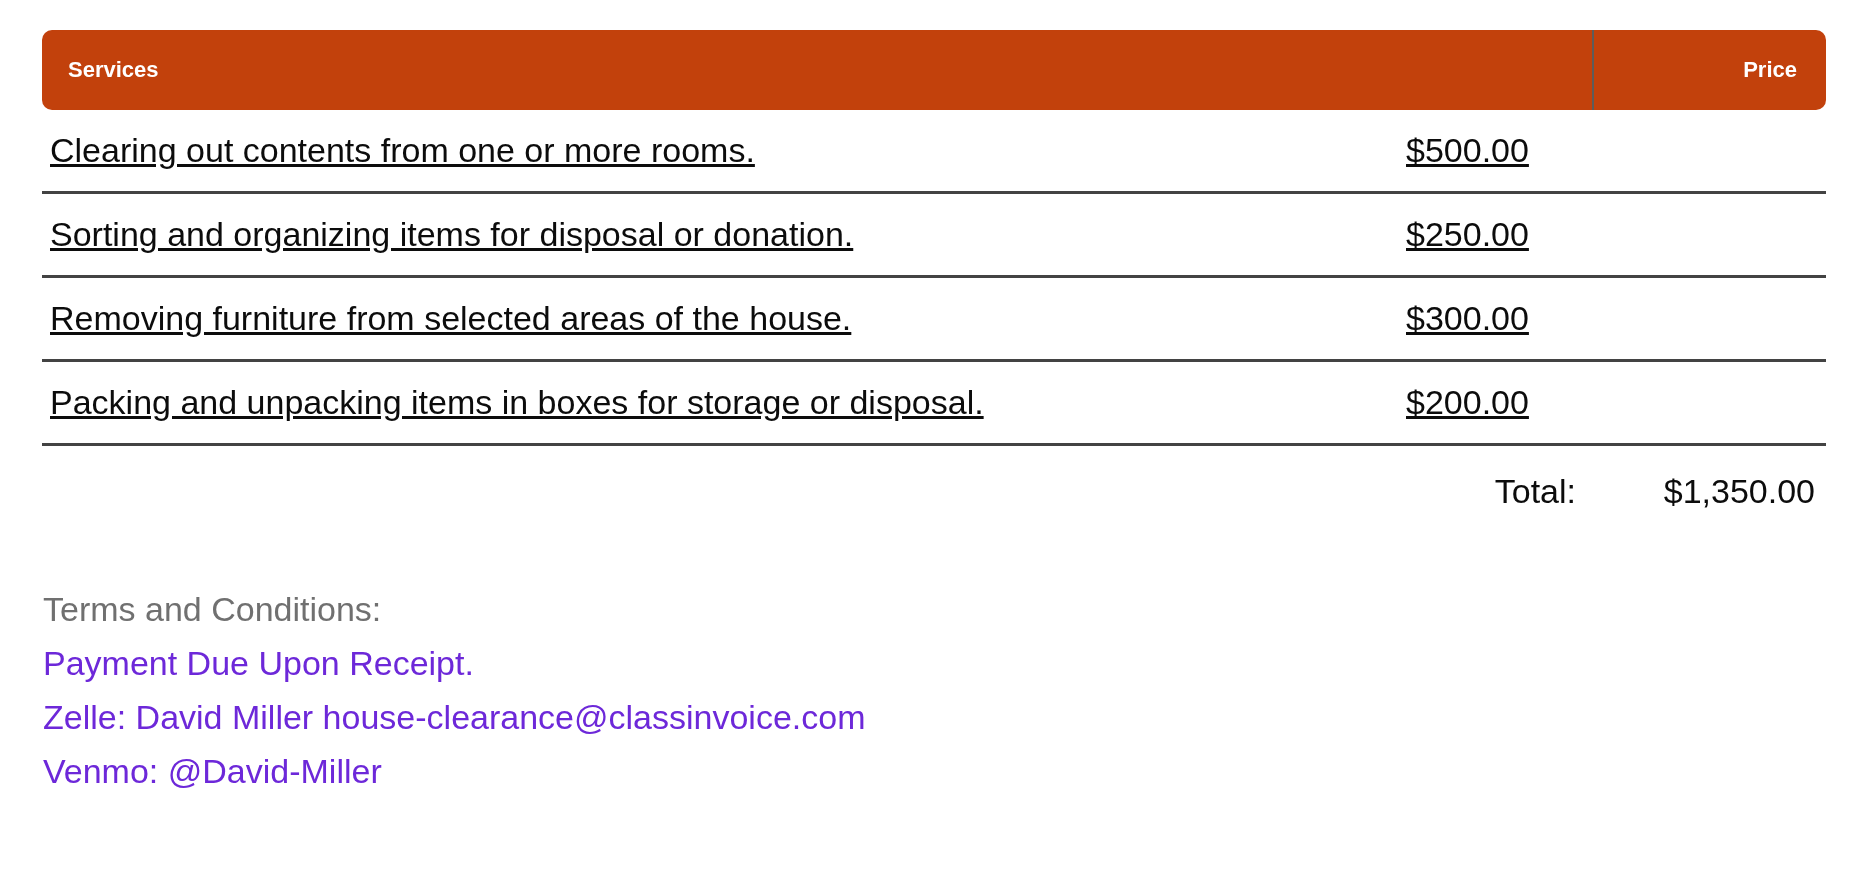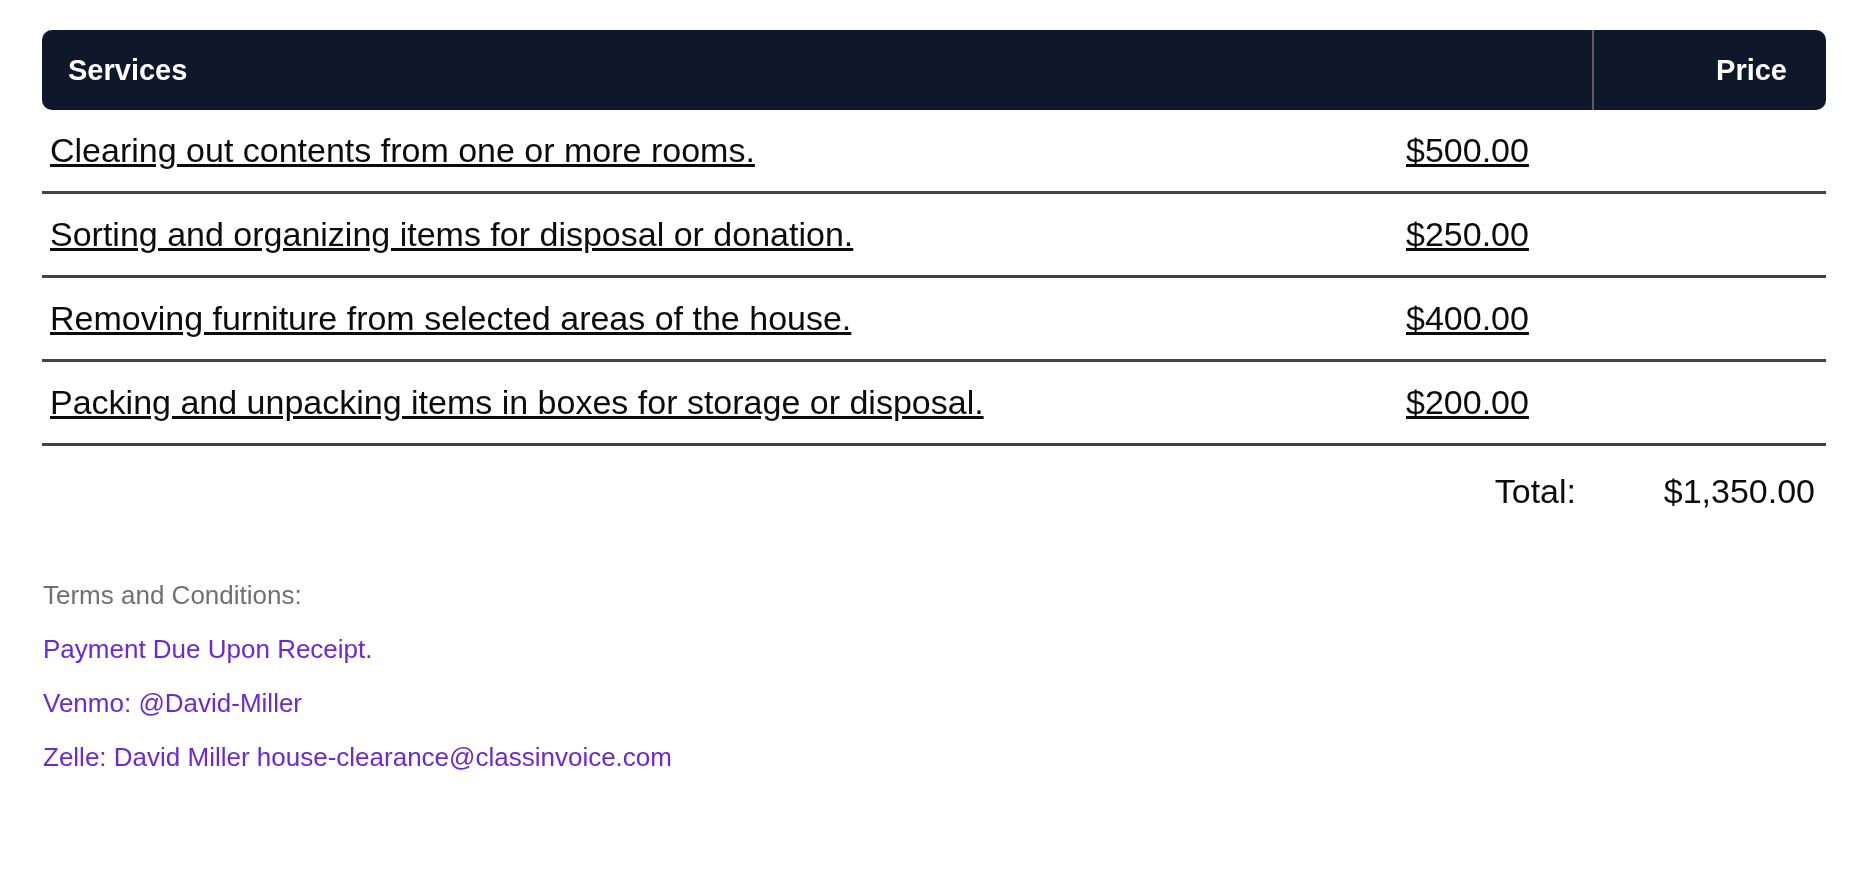--- a/index.html
+++ b/index.html
@@ -18,42 +18,42 @@
   }
   .services-table {
     margin: 30px 42px 0 42px; 
     width: 1784px;
   }
   .thead {
     position: relative;
     display: flex;
     align-items: center;
     height: 80px;
-    background: #0f172a;
+    background: #c2410c;
     border-radius: 10px;
     color: #ffffff;
     font-weight: bold;
-    font-size: 29px;
+    font-size: 22px;
   }
   .thead .th-services {
     width: 1550px;
     padding-left: 26px;
   }
   .thead .col-divider {
     position: absolute;
     left: 1550px;
     top: 0;
     bottom: 0;
     width: 2px;
     background: #5c5c5c;
   }
   .thead .th-price {
     flex: 1;
     text-align: right;
-    padding-right: 39px;
+    padding-right: 29px;
   }
   .trow {
     display: flex;
     align-items: center;
     height: 84px;
     border-bottom: 3px solid #434343;
     font-size: 34px;
     text-decoration: underline;
   }
   .trow .td-service {
@@ -72,22 +72,22 @@
     height: 90px;
     font-size: 34px;
     font-weight: normal;
   }
   .total-value {
     width: 250px;
     text-align: right;
     padding-right: 11px;
   }
   .terms {
-    margin: 32px 42px 0 43px;
-    font-size: 26px;
+    margin: 46px 42px 0 43px;
+    font-size: 34px;
   }
   .terms-heading {
     color: #707070;
     line-height: 54px;
   }
   .terms-line {
     line-height: 54px;
     color: #6d28d9;
   }
 </style>
@@ -109,35 +109,35 @@
       <div class="td-price">$500.00</div>
     </div>
 
     <div class="trow">
       <div class="td-service">Sorting and organizing items for disposal or donation.</div>
       <div class="td-price">$250.00</div>
     </div>
 
     <div class="trow">
       <div class="td-service">Removing furniture from selected areas of the house.</div>
-      <div class="td-price">$400.00</div>
+      <div class="td-price">$300.00</div>
     </div>
 
     <div class="trow">
       <div class="td-service">Packing and unpacking items in boxes for storage or disposal.</div>
       <div class="td-price">$200.00</div>
     </div>
 
     <div class="total-row">
       <div class="total-label">Total:</div>
       <div class="total-value">$1,350.00</div>
     </div>
 
   </div>
 
   <div class="terms">
     <div class="terms-heading">Terms and Conditions:</div>
     <div class="terms-line">Payment Due Upon Receipt.</div>
+    <div class="terms-line">Zelle: David Miller house-clearance@classinvoice.com</div>
     <div class="terms-line">Venmo: @David-Miller</div>
-    <div class="terms-line">Zelle: David Miller house-clearance@classinvoice.com</div>
   </div>
 
 </div>
 
 </body></html>

